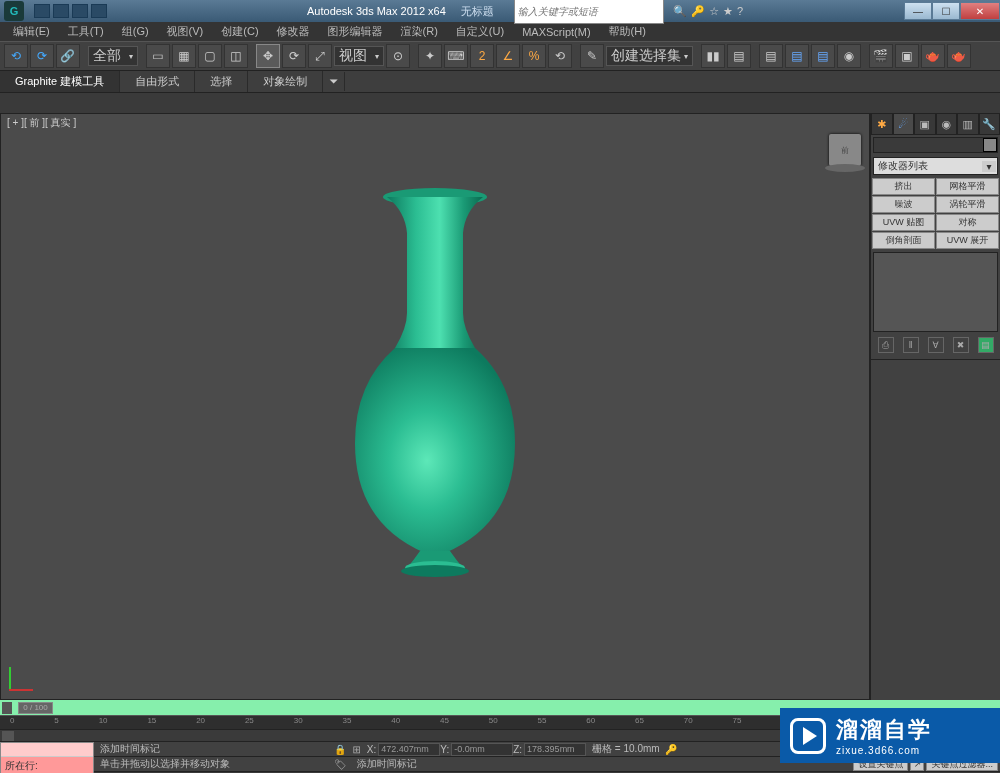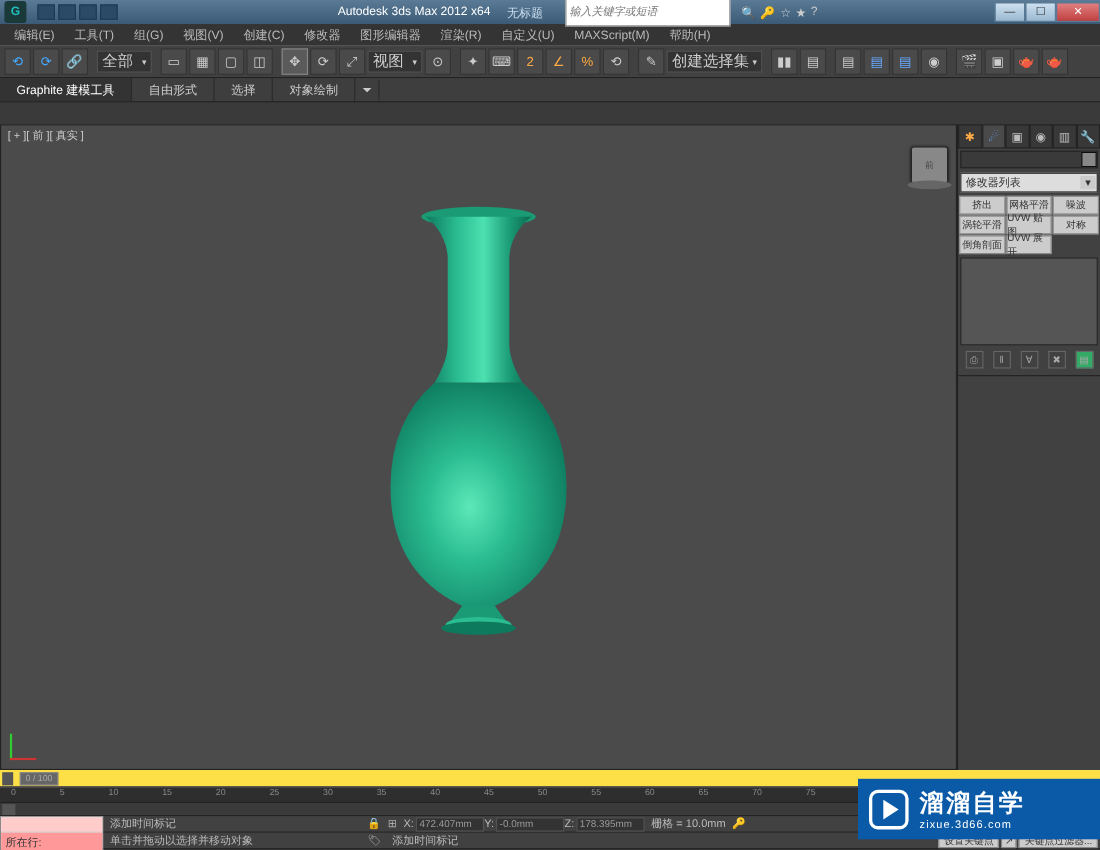--- a/index.html
+++ b/index.html
@@ -55,30 +55,30 @@
 
 
 .cmdpanel { width: 130px; height: 100%; background: #414141; border-left: 1px solid #222; display: flex; flex-direction: column; }
 .cp-tabs { display: flex; height: 22px; background: #383838; }
 .cp-tab { flex: 1; border: 1px solid #222; display: flex; align-items: center; justify-content: center; font-size: 11px; color: #bbb; cursor: pointer; }
 .cp-tab.active { background: #4a4a4a; }
 .cp-color { height: 16px; background: #3a3a3a; margin: 2px; border: 1px solid #222; display:flex;}
 .cp-color .swatch{ width:14px; height:14px; background:#888; margin-left:auto; border:1px solid #000;}
 .cp-dropdown { height: 18px; background: #ddd; border: 1px solid #222; margin: 2px; font-size: 10px; color: #333; padding: 1px 4px; display: flex; align-items: center; justify-content: space-between; }
 .cp-dropdown::after { content: "▾"; background:#ccc; width:14px; text-align:center; margin-right:-3px;}
-.cp-btngrid { display: grid; grid-template-columns: 1fr 1fr 1fr; gap: 1px; padding: 1px; }
+.cp-btngrid { display: grid; grid-template-columns: 1fr 1fr; gap: 1px; padding: 1px; }
 .cp-btn { height: 17px; background: #ccc; border: 1px solid #888; font-size: 9px; color: #333; display: flex; align-items: center; justify-content: center; cursor: pointer; }
 .cp-stack { height: 80px; background: #555; border: 1px solid #222; margin: 2px; }
 .cp-stackbtns { display: flex; gap: 2px; padding: 3px; justify-content:space-around;}
 .cp-sb { width: 16px; height: 16px; border: 1px solid #666; display:flex; align-items:center; justify-content:center; font-size:9px; color:#aaa;}
 .cp-divider { height:1px; background:#222; margin:3px 0;}
 
 
 .bottomarea { position: absolute; bottom: 0; left: 0; right: 0; height: 73px; background: #3a3a3a; }
-.timeline { height: 15px; background: #fde047; display: flex; align-items: center; font-size: 9px; color: #aaa; }
+.timeline { height: 15px; background: #86efac; display: flex; align-items: center; font-size: 9px; color: #aaa; }
 .timeline .slider { width: 35px; height: 12px; background: #666; border: 1px solid #888; margin-left: 6px; display:flex; align-items:center; justify-content:center; font-size:8px;}
 .timeruler { height: 15px; background: #2e2e2e; position: relative; border-top: 1px solid #555; border-bottom: 1px solid #222;}
 .timeruler .ticks { display:flex; justify-content:space-between; padding:0 10px; font-size:8px; color:#888;}
 .trackbar { height: 12px; background: #3a3a3a; border-bottom: 1px solid #222; display:flex; align-items:center;}
 .trackbar .tbicon { width:12px; height:10px; background:#555; margin-left:2px;}
 .statusbar { display: flex; align-items: stretch; height: 31px; font-size: 10px; }
 .sb-left { width: 94px; background:#fff; border:1px solid #888;}
 .sb-sel { background: #f99; padding: 2px 4px; color: #333; font-size:10px; display:flex; align-items:center;}
 .sb-mid { flex: 1; display: flex; flex-direction: column; }
 .sb-row { height: 15px; display: flex; align-items: center; background: #414141; border-bottom: 1px solid #222; }

